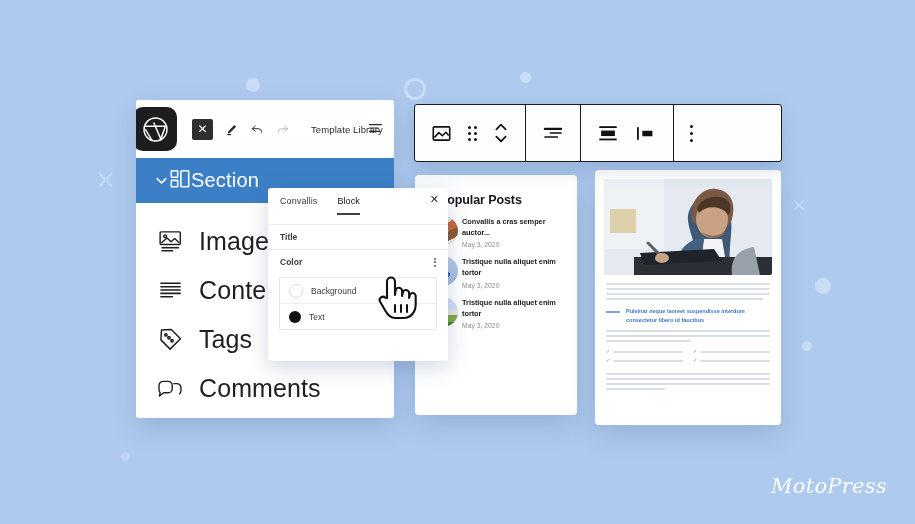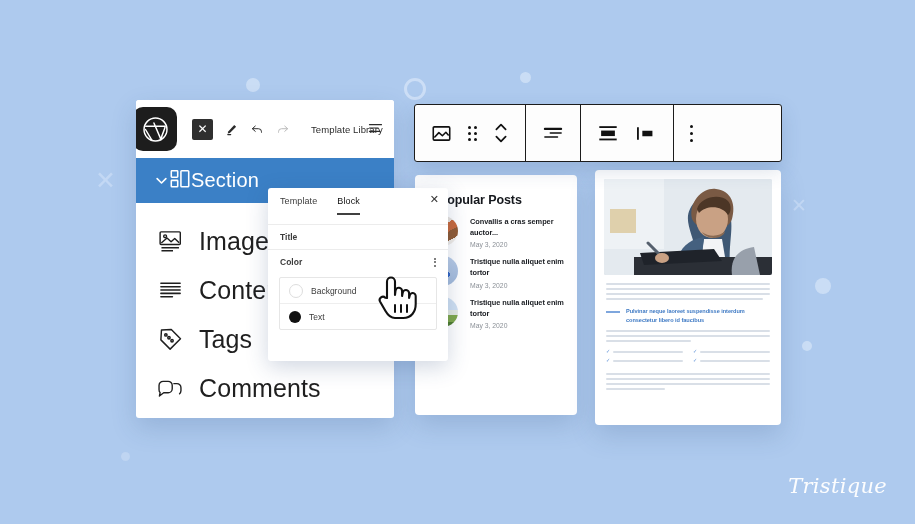--- a/index.html
+++ b/index.html
@@ -68,21 +68,21 @@
   .sw-link{background:#3f66d8;}
   .color-name{font-size:8.5px;color:#3b3b3b;}
 
   
   #hand-cursor{position:absolute;left:374px;top:272px;width:44px;height:48px;z-index:40;}
 
   
   #posts-card{left:415px;top:175px;width:162px;height:240px;}
   .pp-title{font-size:12.5px;font-weight:700;color:#15181d;padding:18px 0 0 24px;letter-spacing:-.1px;}
   .pp-list{padding:9px 12px 0 13px;}
-  .pp-item{display:flex;gap:12px;margin-bottom:8px;}
+  .pp-item{display:flex;gap:4px;margin-bottom:8px;}
   .pp-thumb{width:30px;height:30px;border-radius:50%;flex:0 0 auto;overflow:hidden;}
   .pp-texts{padding-top:1px;}
   .pp-name{font-size:7.4px;font-weight:700;color:#1a1d22;line-height:1.45;letter-spacing:-.05px;}
   .pp-date{font-size:6.8px;color:#8b9097;margin-top:3px;}
 
   
   #doc-card{left:595px;top:170px;width:186px;height:255px;padding:0;}
   .doc-photo{margin:9px 9px 0 9px;height:96px;border-radius:2px;overflow:hidden;position:relative;}
   .doc-body{padding:8px 11px 0 11px;}
   .ln{height:2px;background:#d9dfe7;border-radius:1px;margin-bottom:3px;}
@@ -342,21 +342,21 @@
 
       <div class="ln" style="width:100%"></div>
       <div class="ln" style="width:100%"></div>
       <div class="ln" style="width:100%"></div>
       <div class="ln" style="width:36%"></div>
     </div>
   </div>
 
   <div class="card" id="settings-popover">
     <div class="sp-tabs">
-      <div class="sp-tab">Template</div>
+      <div class="sp-tab">Convallis</div>
       <div class="sp-tab active">Block</div>
       <div class="sp-close">✕</div>
     </div>
     <div class="sp-divider"></div>
 
     <div class="sp-row">
       <span>Title</span>
     </div>
     <div class="sp-divider"></div>
 
@@ -453,15 +453,15 @@
 
     <div class="tb-group">
       <span class="kebab-v">
         <i></i>
           <i></i>
           <i></i>
       </span>
     </div>
   </div>
 
-  <div id="brand-logo">Tristique</div>
+  <div id="brand-logo">MotoPress</div>
 
 </div>
 
 </body></html>

